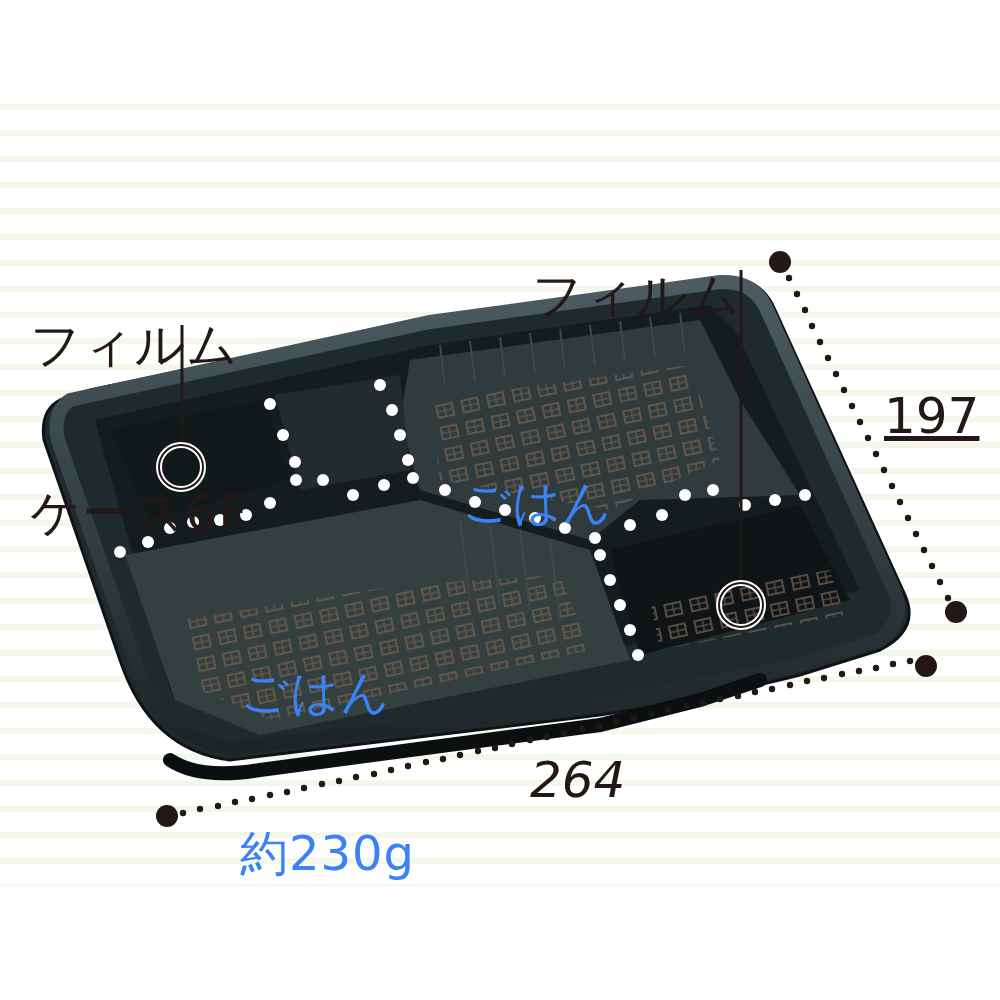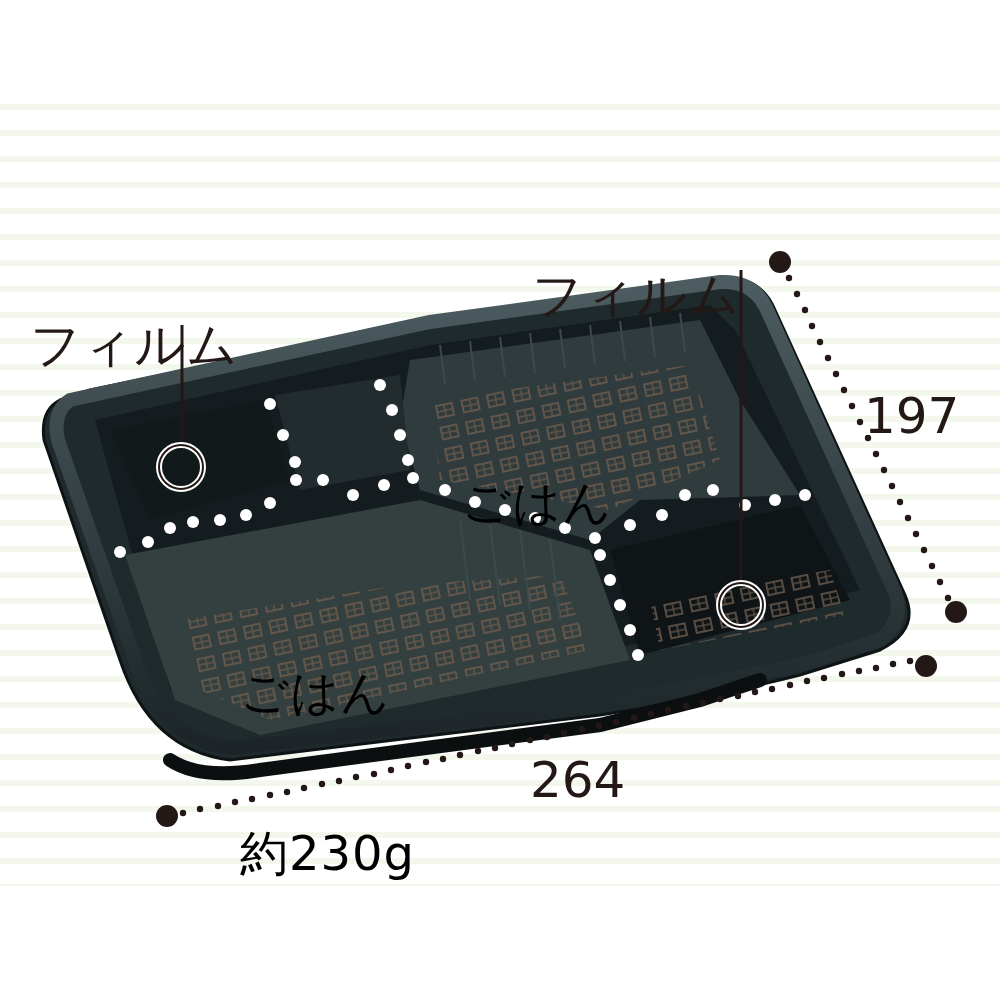--- a/index.html
+++ b/index.html
@@ -7,21 +7,21 @@
          font-family:"DejaVu Sans", "Liberation Sans", sans-serif; }
   .bg-stripes {
     position:absolute; left:0; top:104px; width:1000px; height:782px;
     background: repeating-linear-gradient(to bottom,
       #f4f7ec 0px, #f4f7ec 6px, #ffffff 6px, #ffffff 26px);
   }
   svg.art { position:absolute; left:0; top:0; }
   .label { position:absolute; color:#231815; font-weight:400; line-height:1.12; letter-spacing:1px; white-space:pre; }
   .label-film { font-size:50px; }
   .label-dim  { font-size:50px; letter-spacing:0; }
-  .label-rice { position:absolute; color:#000000; font-size:48px; line-height:1.12; white-space:pre; letter-spacing:1px; }
+  .label-rice { position:absolute; color:#3b82f6; font-size:48px; line-height:1.12; white-space:pre; letter-spacing:1px; }
 </style>
 </head>
 <body>
 
 <div class="bg-stripes"></div>
 
 <svg class="art" width="1000" height="1000" viewBox="0 0 1000 1000">
   <defs>
     <pattern id="grid" width="26" height="22" patternUnits="userSpaceOnUse" patternTransform="rotate(-12)">
       <rect width="26" height="22" fill="none"></rect>
@@ -198,29 +198,30 @@
     <circle cx="859" cy="671" r="3.2"></circle>
       <circle cx="876" cy="668" r="3.2"></circle>
       <circle cx="893" cy="664" r="3.2"></circle>
     <circle cx="910" cy="661" r="3.2"></circle>
     <circle cx="926" cy="666" r="11"></circle>
   </g>
 </svg>
 
 <div class="label label-film" style="left:30px; top:205px;">
   <div>フィルム</div>
+  <div>ケース6F</div>
 </div>
 
 <div class="label label-film" style="left:532px; top:155px;">
   <div>フィルム</div>
 </div>
 
 <div class="label-rice" style="left:462px; top:368px;">
   <div>ごはん</div>
 </div>
 
 <div class="label-rice" style="left:240px; top:558px;">
   <div>ごはん</div>
   <div>約230g</div>
 </div>
 
-<div class="label label-dim" style="left:864px; top:388px;">197</div>
-<div class="label label-dim" style="left:530px; top:752px;">264</div>
+<div class="label label-dim" style="left:884px; top:388px;text-decoration:underline;">197</div>
+<div class="label label-dim" style="left:530px; top:752px;font-style:italic;">264</div>
 
 </body></html>

